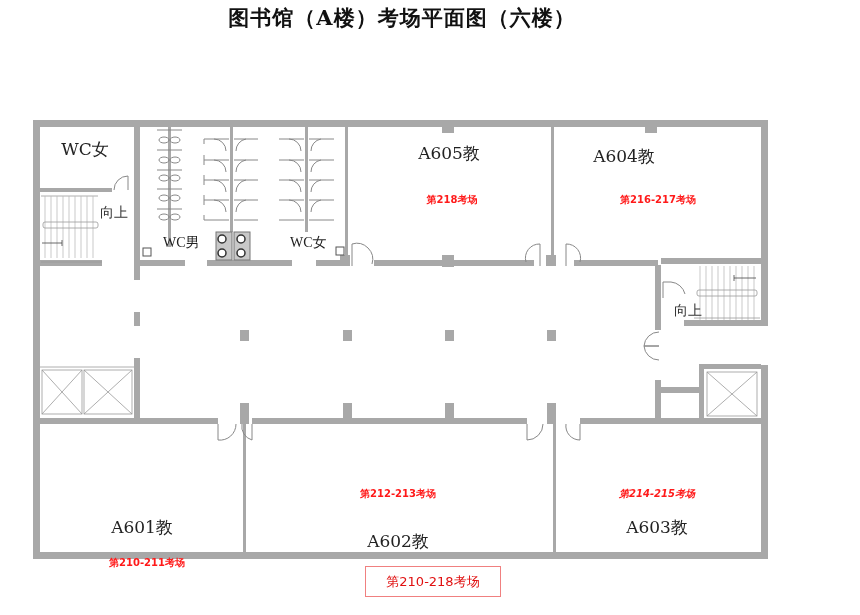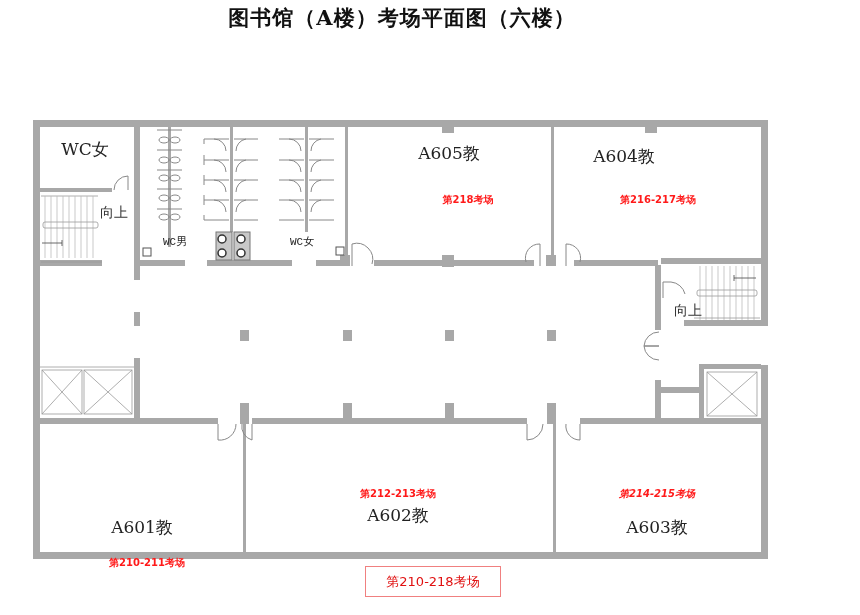--- a/index.html
+++ b/index.html
@@ -7,21 +7,21 @@
          font-family: "DejaVu Serif", "Liberation Serif", serif; }
   .title { position: absolute; left: 0; top: 4px; width: 760px; text-align: center;
            font-family: "DejaVu Serif", serif; font-weight: bold; font-size: 21px;
            color: #111; letter-spacing: 1px; padding-left: 44px; box-sizing: border-box; }
   svg.plan { position: absolute; left: 0; top: 0; }
   .room-name { position: absolute; font-family: "DejaVu Serif", "Liberation Serif", serif;
                font-size: 17px; color: #222; white-space: nowrap; transform: translateX(-50%); }
   .exam-label { position: absolute; font-family: "DejaVu Sans", "Liberation Sans", sans-serif;
                 font-weight: bold; font-size: 10px; color: #ff1a1a; white-space: nowrap;
                 transform: translateX(-50%); }
-  .small-label { position: absolute; font-family: Liberation Mono, monospace; font-size: 11px;
+  .small-label { position: absolute; font-family: Liberation Serif, serif; font-size: 14px;
                  color: #222; white-space: nowrap; }
   .tiny-label { position: absolute; font-family: "DejaVu Sans", sans-serif; font-size: 14px;
                 color: #333; white-space: nowrap; }
   .summary-box { position: absolute; left: 365px; top: 566px; width: 136px; height: 31px;
                  border: 1px solid #f08080; box-sizing: border-box; display: flex;
                  align-items: center; justify-content: center;
                  font-family: "DejaVu Sans", "Liberation Sans", sans-serif; font-size: 13px; color: #e01010; }
 </style>
 </head>
 <body>
@@ -219,29 +219,29 @@
   </g>
 </svg>
 
 <div class="room-name" style="left:85px; top:138px;">WC女</div>
 <div class="small-label" style="left:163px; top:234px;">WC男</div>
 <div class="small-label" style="left:290px; top:234px;">WC女</div>
 <div class="tiny-label" style="left:100px; top:204px;">向上</div>
 <div class="tiny-label" style="left:674px; top:302px;">向上</div>
 
 <div class="room-name" style="left:449px; top:142px;">A605教</div>
-<div class="exam-label" style="left:452px; top:193px;margin-left:16px;">第218考场</div>
+<div class="exam-label" style="left:452px; top:193px;">第218考场</div>
 
 <div class="room-name" style="left:624px; top:145px;">A604教</div>
 <div class="exam-label" style="left:658px; top:193px;">第216-217考场</div>
 
 <div class="exam-label" style="left:147px; top:512px;margin-top:44px;">第210-211考场</div>
 <div class="room-name" style="left:142px; top:516px;">A601教</div>
 
 <div class="exam-label" style="left:398px; top:487px;">第212-213考场</div>
-<div class="room-name" style="left:398px; top:504px;">A602教</div>
+<div class="room-name" style="left:398px; top:530px;">A602教</div>
 
 <div class="exam-label" style="left:657px; top:487px;font-style:italic;">第214-215考场</div>
 <div class="room-name" style="left:657px; top:516px;">A603教</div>
 
 <div class="summary-box">
   <span>第210-218考场</span>
 </div>
 
 </body></html>

